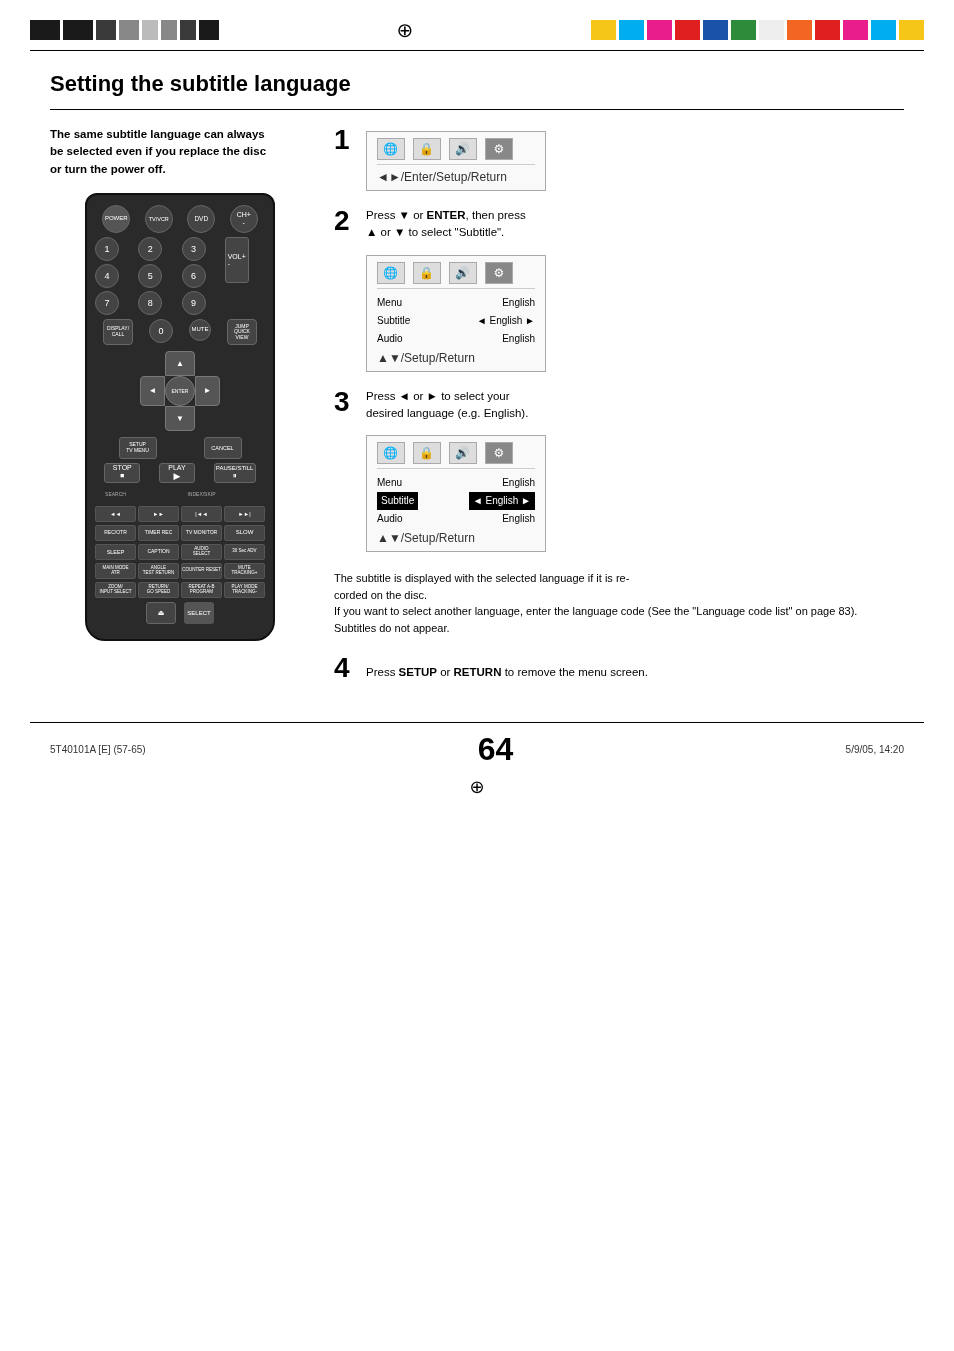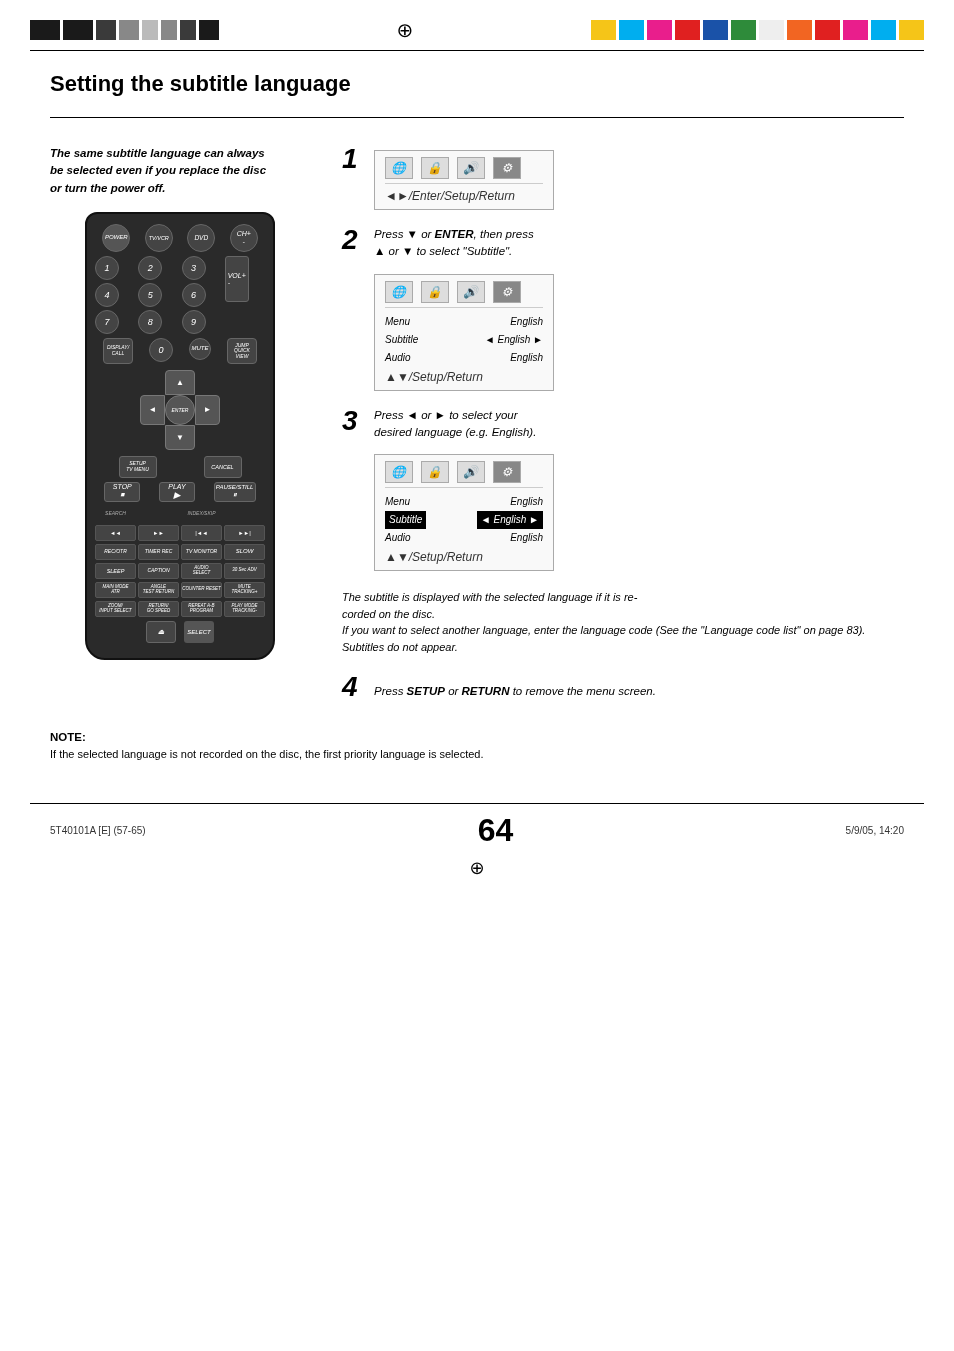--- a/index.html
+++ b/index.html
@@ -27,29 +27,28 @@
     .content {
       margin: 20px 50px 0 50px;
     }
 
     
     .page-title {
       font-size: 22px;
       font-weight: bold;
       margin-bottom: 14px;
       border-bottom: 1px solid #000;
-      padding-bottom: 20px;
+      padding-bottom: 12px;
     }
 
     
     .main-layout {
       display: flex;
-      gap: 32px;
-      margin-top: 27px;
-      font-style: italic;
+      gap: 24px;
+      margin-top: 16px;
     }
 
     .left-col {
       width: 260px;
       flex-shrink: 0;
     }
 
     .right-col {
       flex: 1;
     }
@@ -647,24 +646,20 @@
         <div class="step-content">
           <div class="step4-text">
             Press <b>SETUP</b> or <b>RETURN</b> to remove the menu screen.
           </div>
         </div>
       </div>
 
     </div>
   </div>
 
-  <div class="note-section-bottom" style="margin: 30px 0 0 0;">
-    <div class="note-title">NOTE:</div>
-    <div class="note-text">If the selected language is not recorded on the disc, the first priority language is selected.</div>
-  </div>
 
 </div>
 
 <hr class="bottom-rule" style="margin-top: 40px;">
 
 <div class="bottom-content">
   <div class="footer-left">
     <div>5T40101A [E] (57-65)</div>
   </div>
   <div style="display:flex; align-items:center; gap:20px;">

